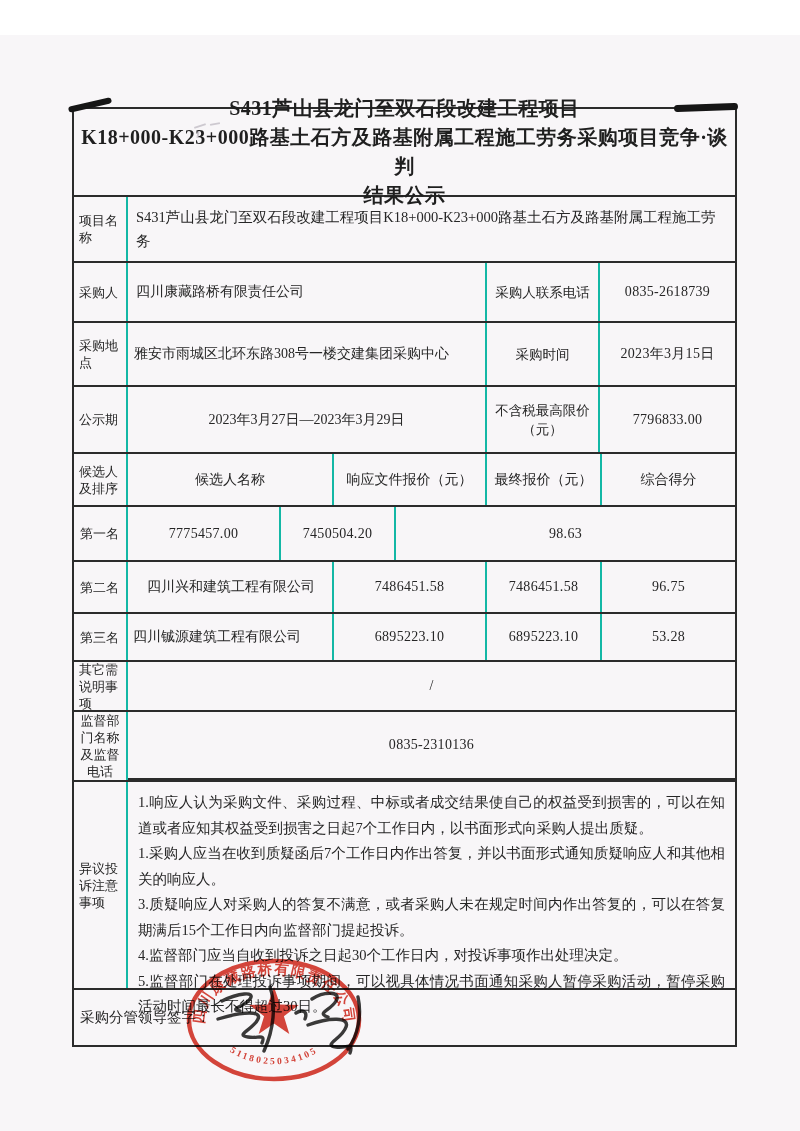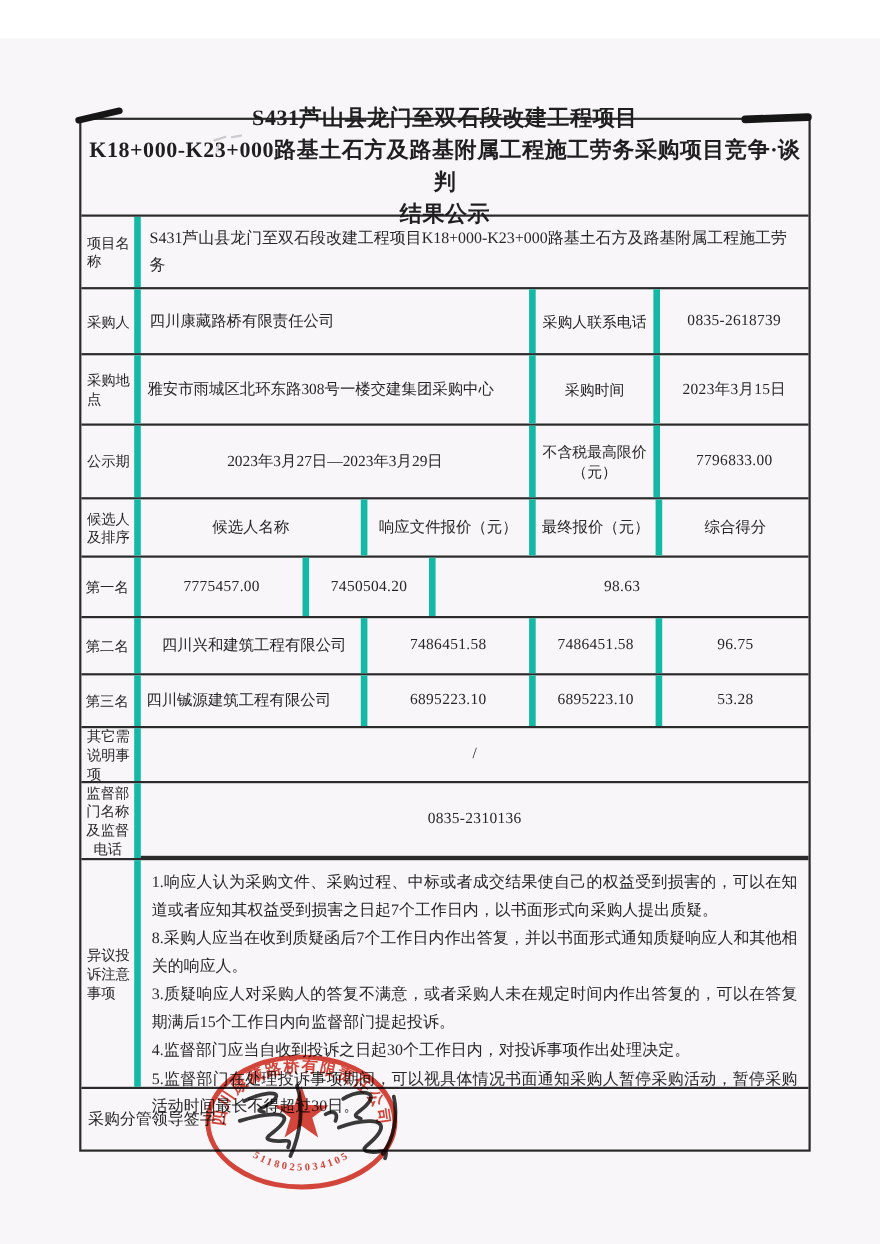--- a/index.html
+++ b/index.html
@@ -14,21 +14,21 @@
   }
   .doc-table{
     position:absolute;left:72px;top:72px;width:665px;height:940px;
     border:2px solid #2b2b2b;
     box-sizing:border-box;
     background:transparent;
     display:flex;flex-direction:column;
   }
   .row{display:flex;box-sizing:border-box;border-bottom:2px solid #2b2b2b;flex-shrink:0;}
   .row:last-child{border-bottom:none;flex:1;}
-  .cell{box-sizing:border-box;border-right:6px solid #14b8a6;display:flex;align-items:center;}
+  .cell{box-sizing:border-box;border-right:2px solid #14b8a6;display:flex;align-items:center;}
   .cell:last-child{border-right:none;}
   .col-a{width:54px;padding:2px 3px 2px 5px;font-size:13px;line-height:17px;}
   .center{justify-content:center;text-align:center;}
   .vleft{justify-content:flex-start;text-align:left;}
 
   .title-block{
     height:88px;flex-direction:column;justify-content:center;align-items:center;
     font-size:20px;font-weight:700;line-height:29px;text-align:center;color:#1f1f1f;
     letter-spacing:.5px;position:relative;
   }
@@ -162,21 +162,21 @@
       <div class="cell col-a center" style="text-align:center;padding-left:3px;">监督部门名称及监督电话</div>
       <div class="sup-stack">
         <div class="sup-sub num">0835-2310136</div>
       </div>
     </div>
 
     <div class="row r-objection">
       <div class="cell col-a">异议投诉注意事项</div>
       <div class="obj-content">
         <div class="obj-item">1.响应人认为采购文件、采购过程、中标或者成交结果使自己的权益受到损害的，可以在知道或者应知其权益受到损害之日起7个工作日内，以书面形式向采购人提出质疑。</div>
-        <div class="obj-item">8.采购人应当在收到质疑函后7个工作日内作出答复，并以书面形式通知质疑响应人和其他相关的响应人。</div>
+        <div class="obj-item">1.采购人应当在收到质疑函后7个工作日内作出答复，并以书面形式通知质疑响应人和其他相关的响应人。</div>
         <div class="obj-item">3.质疑响应人对采购人的答复不满意，或者采购人未在规定时间内作出答复的，可以在答复期满后15个工作日内向监督部门提起投诉。</div>
         <div class="obj-item">4.监督部门应当自收到投诉之日起30个工作日内，对投诉事项作出处理决定。</div>
         <div class="obj-item">5.监督部门在处理投诉事项期间，可以视具体情况书面通知采购人暂停采购活动，暂停采购活动时间最长不得超过30日。</div>
       </div>
     </div>
 
     <div class="row r-signature">
       <div class="cell col-d vleft sig-label">采购分管领导签字：</div>
     </div>
   </div>

